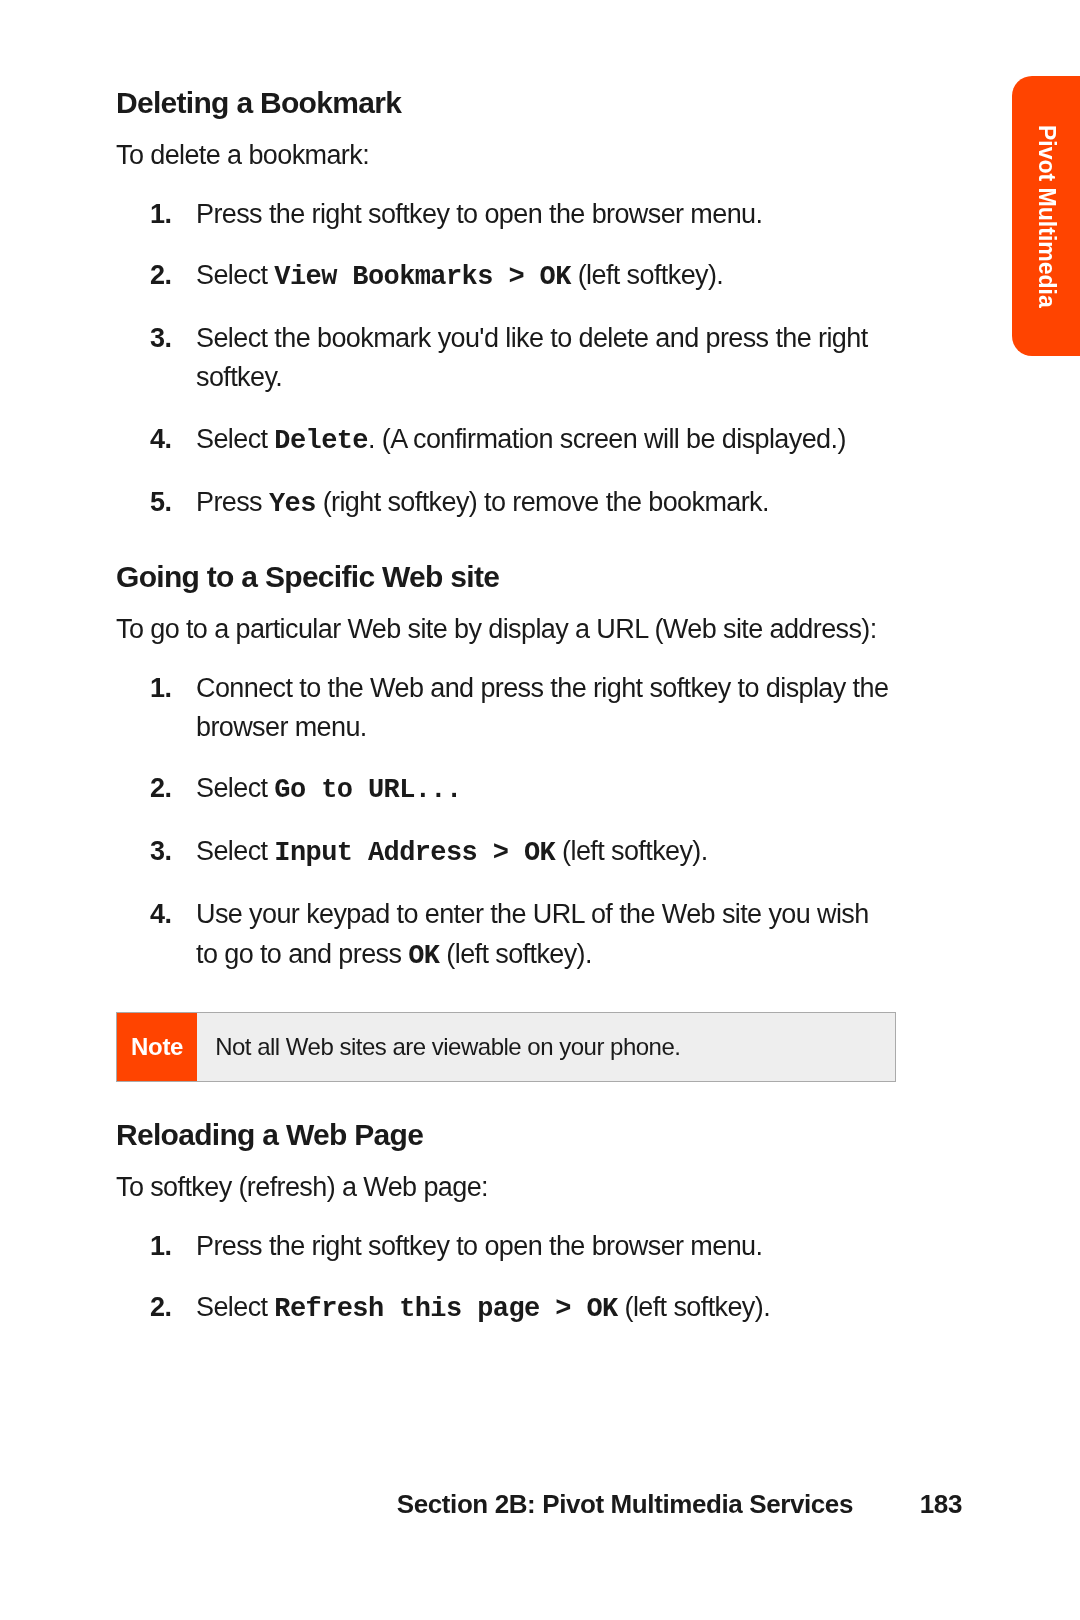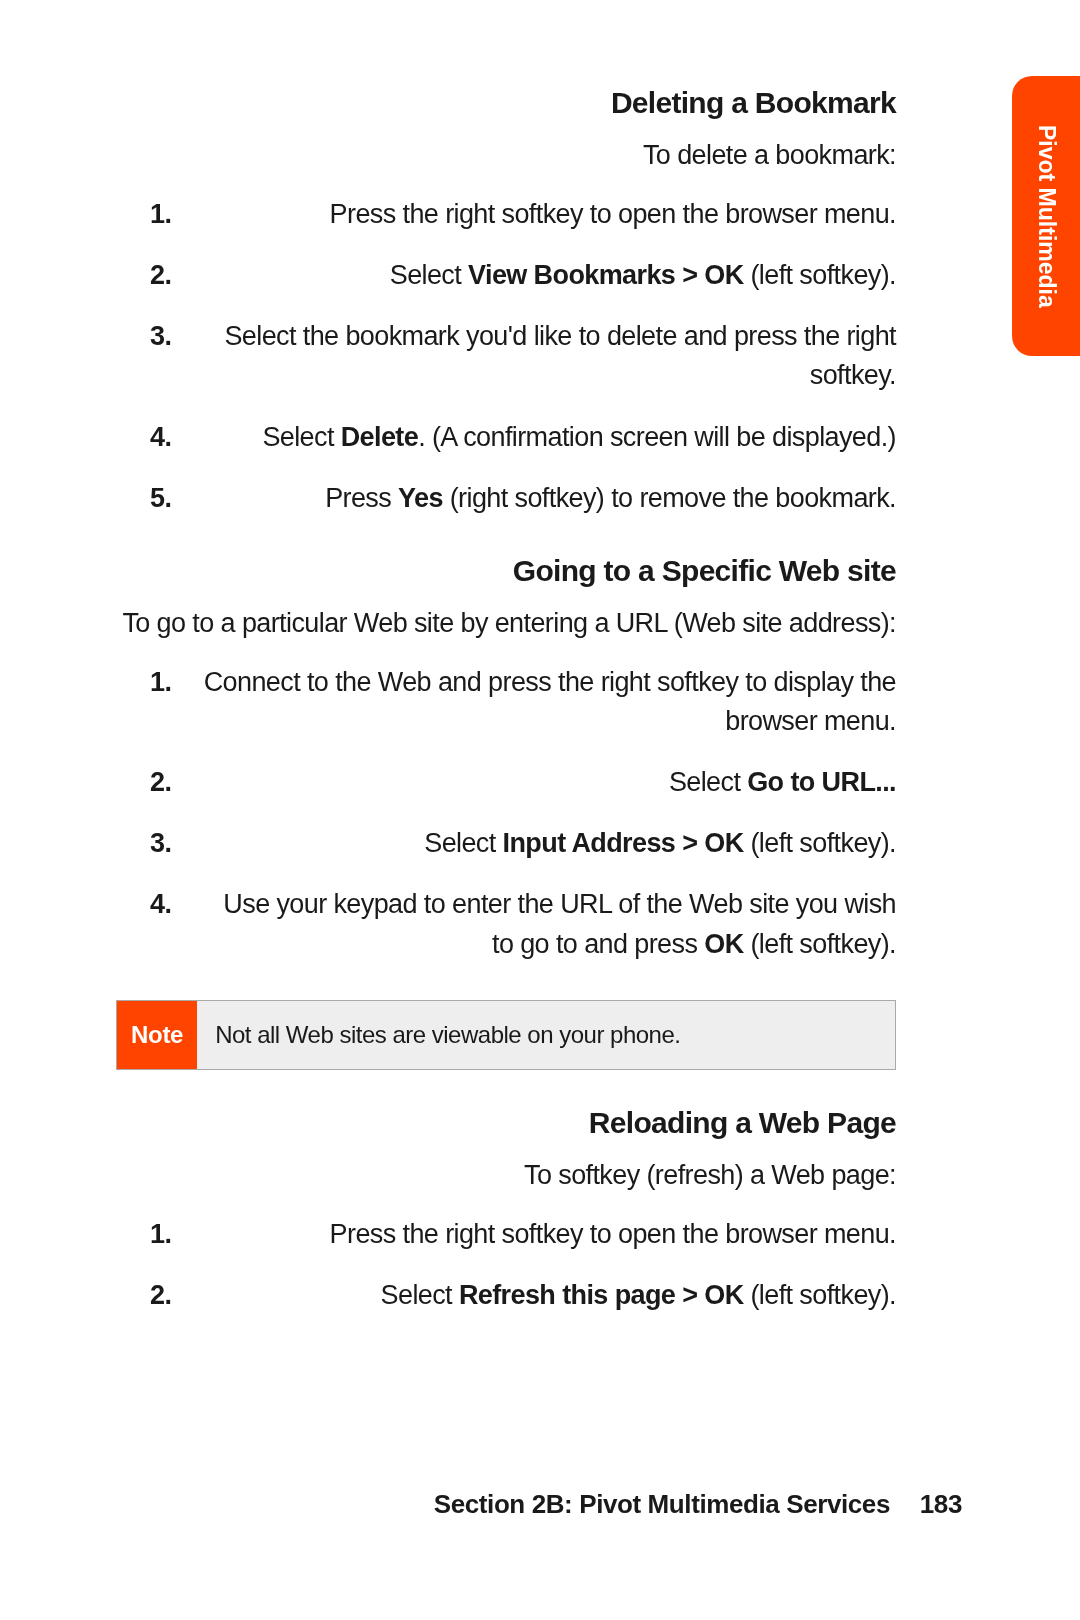--- a/index.html
+++ b/index.html
@@ -14,21 +14,20 @@
       background: #fff;
       position: relative;
       color: #1a1a1a;
       letter-spacing: -0.3px;
     }
     .content {
       position: absolute;
       left: 116px;
       top: 86px;
       width: 780px;
-      text-align: right;
     }
     .side-tab {
       position: absolute;
       right: 0;
       top: 76px;
       width: 68px;
       height: 280px;
       background: #ff4400;
       border-top-left-radius: 20px;
       border-bottom-left-radius: 20px;
@@ -106,45 +105,46 @@
       text-align: right;
       padding-right: 118px;
       font-size: 26px;
       letter-spacing: -0.4px;
     }
     .footer .section-label {
       font-weight: 700;
     }
     .footer .page-number {
       font-weight: 700;
-      margin-left: 23px;
+      margin-left: 60px;
     }
     b, strong {
       font-weight: 700;
+      font-family: Liberation Mono, monospace;
     }
   </style>
 </head>
 <body>
 
 <div class="side-tab">
   <span>Pivot Multimedia</span>
 </div>
 
 <div class="content">
     <h2>Deleting a Bookmark</h2>
     <div class="sub-heading">To delete a bookmark:</div>
     <ol>
       <li><span class="num">1.</span>Press the right softkey to open the browser menu.</li>
       <li><span class="num">2.</span>Select <strong>View Bookmarks &gt; OK</strong> (left softkey).</li>
       <li><span class="num">3.</span>Select the bookmark you'd like to delete and press the right softkey.</li>
       <li><span class="num">4.</span>Select <strong>Delete</strong>. (A confirmation screen will be displayed.)</li>
       <li><span class="num">5.</span>Press <strong>Yes</strong> (right softkey) to remove the bookmark.</li>
     </ol>
     <h2>Going to a Specific Web site</h2>
-    <div class="sub-heading">To go to a particular Web site by entering a URL (Web site address):</div>
+    <div class="sub-heading">To go to a particular Web site by display a URL (Web site address):</div>
     <ol>
       <li><span class="num">1.</span>Connect to the Web and press the right softkey to display the browser menu.</li>
       <li><span class="num">2.</span>Select <strong>Go to URL...</strong></li>
       <li><span class="num">3.</span>Select <strong>Input Address &gt; OK</strong> (left softkey).</li>
       <li><span class="num">4.</span>Use your keypad to enter the URL of the Web site you wish to go to and press <strong>OK</strong> (left softkey).</li>
     </ol>
     <div class="note-box">
       <div class="note-label">Note</div>
       <div class="note-text">Not all Web sites are viewable on your phone.</div>
     </div>

